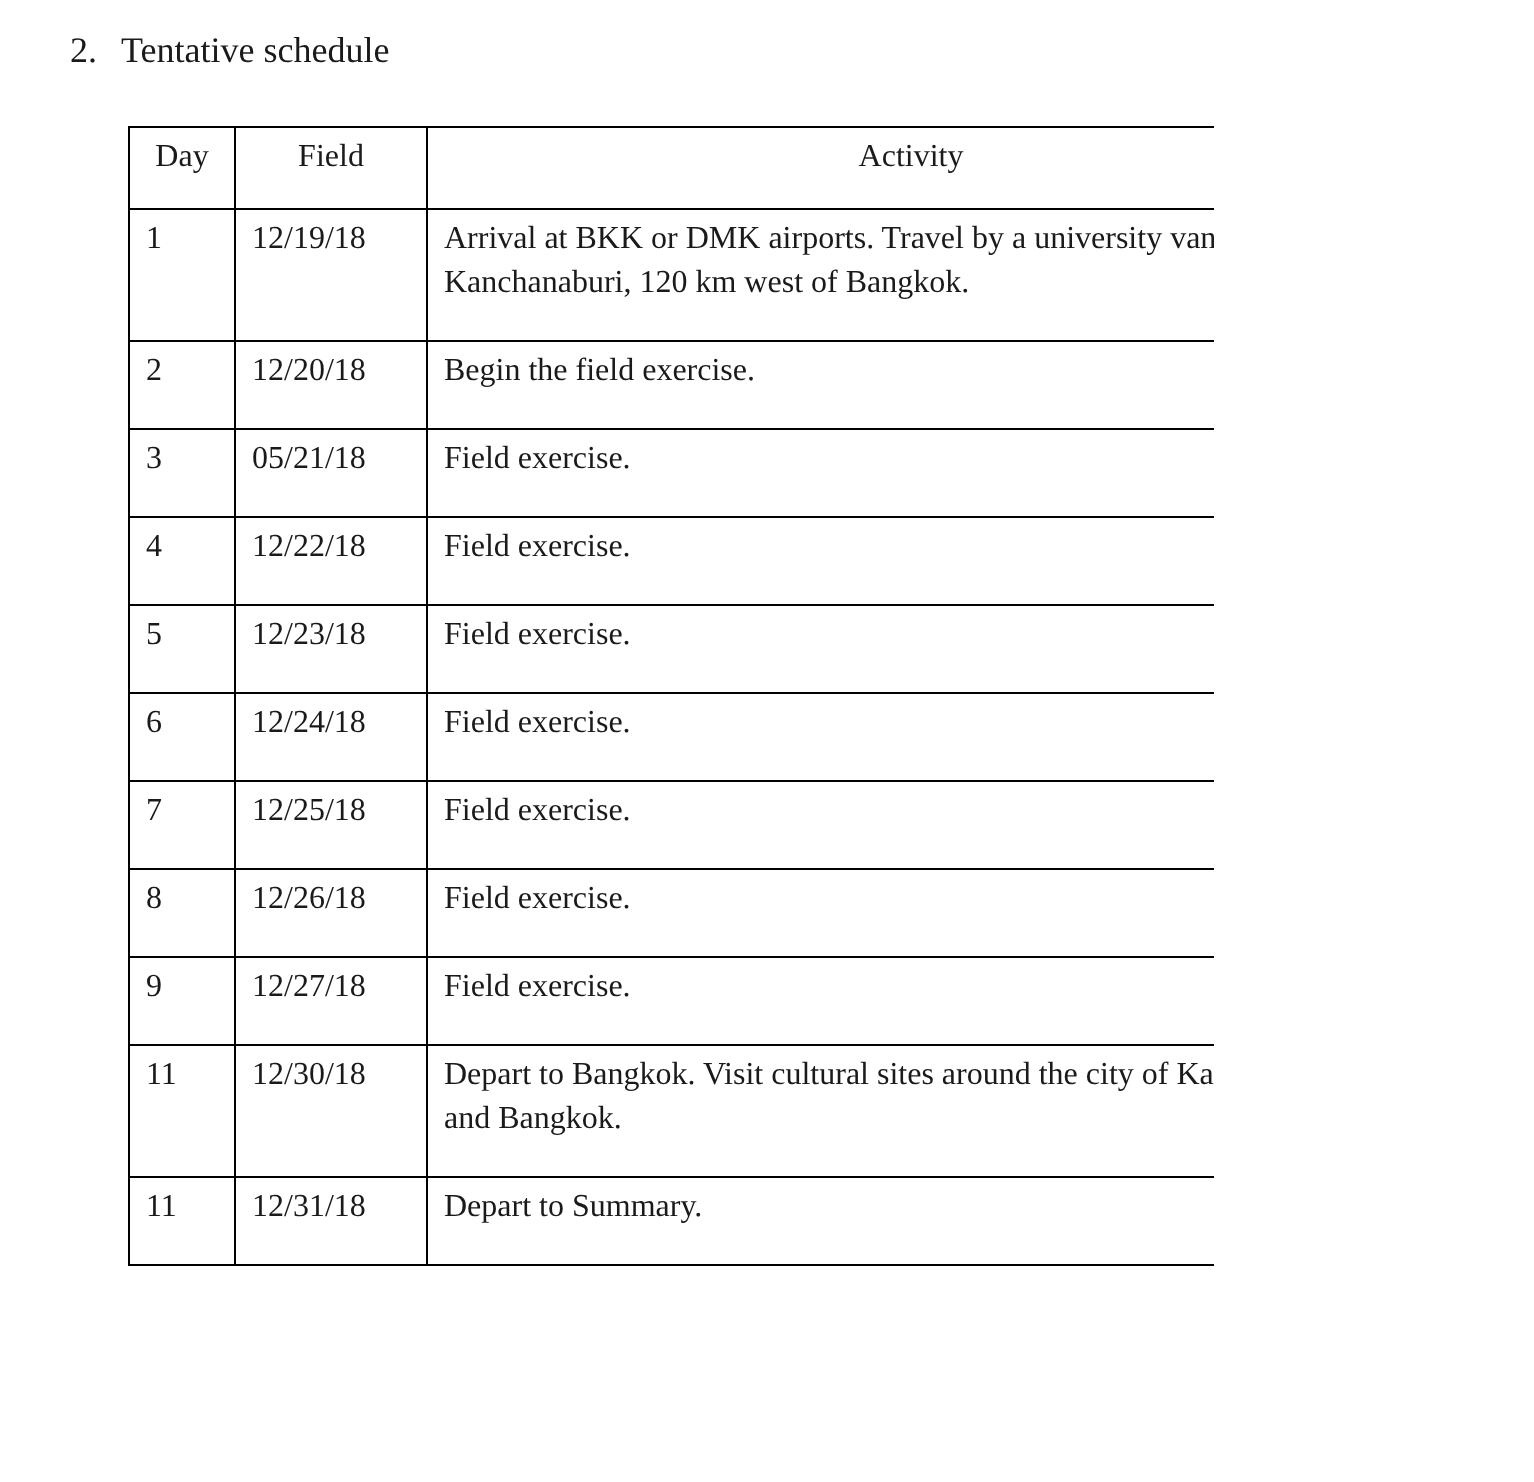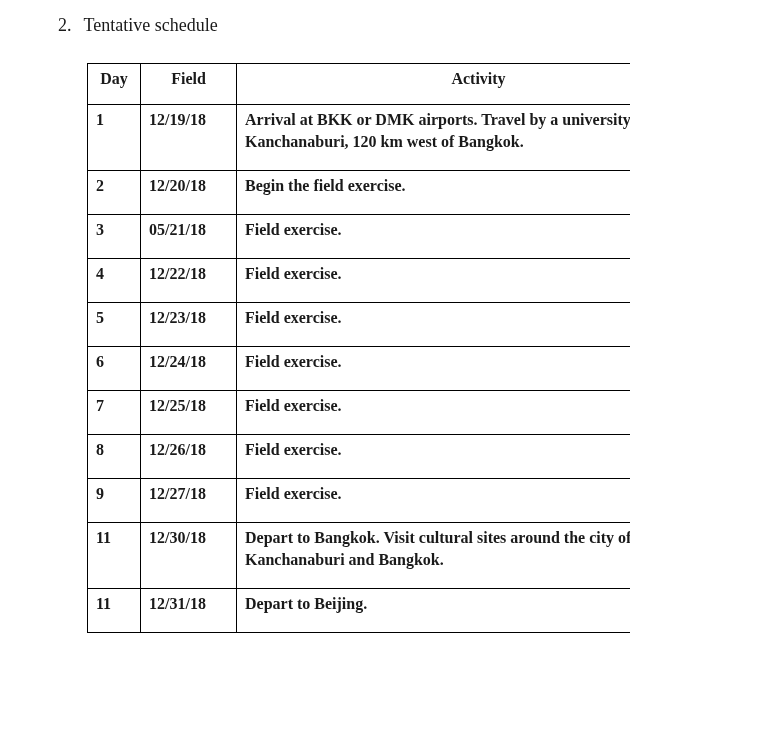--- a/index.html
+++ b/index.html
@@ -8,21 +8,20 @@
     background: #ffffff;
   }
   .page {
     position: relative;
     width: 607px;
     height: 741px;
     background: #ffffff;
     color: #1a1a1a;
     font-family: "Liberation Serif", "DejaVu Serif", serif;
     overflow: hidden;
-    padding-left: 23px;
   }
   .heading {
     margin: 12px 0 0 35px;
     font-size: 18px;
     line-height: 26px;
     font-weight: normal;
     color: #1a1a1a;
   }
   .heading .num {
     margin-right: 12px;
@@ -36,21 +35,21 @@
     line-height: 22px;
     color: #1a1a1a;
   }
   table.schedule col.c-day { width: 53px; }
   table.schedule col.c-date { width: 96px; }
   table.schedule col.c-activity { width: 484px; }
   table.schedule th,
   table.schedule td {
     border: 1px solid #000000;
     vertical-align: top;
-    font-weight: bold;
+    font-weight: normal;
     text-align: left;
     padding: 4px 10px 17px 8px;
     overflow: hidden;
   }
   table.schedule th {
     text-align: center;
     padding: 4px 4px 14px 4px;
   }
 </style>
 </head>
@@ -120,18 +119,18 @@
           <td>Field exercise.</td>
         </tr>
         <tr>
           <td>11</td>
           <td>12/30/18</td>
           <td>Depart to Bangkok. Visit cultural sites around the city of Kanchanaburi and Bangkok.</td>
         </tr>
         <tr>
           <td>11</td>
           <td>12/31/18</td>
-          <td>Depart to Beijing.</td>
+          <td>Depart to Summary.</td>
         </tr>
       </tbody>
   </table>
 
 </div>
 
 </body></html>

